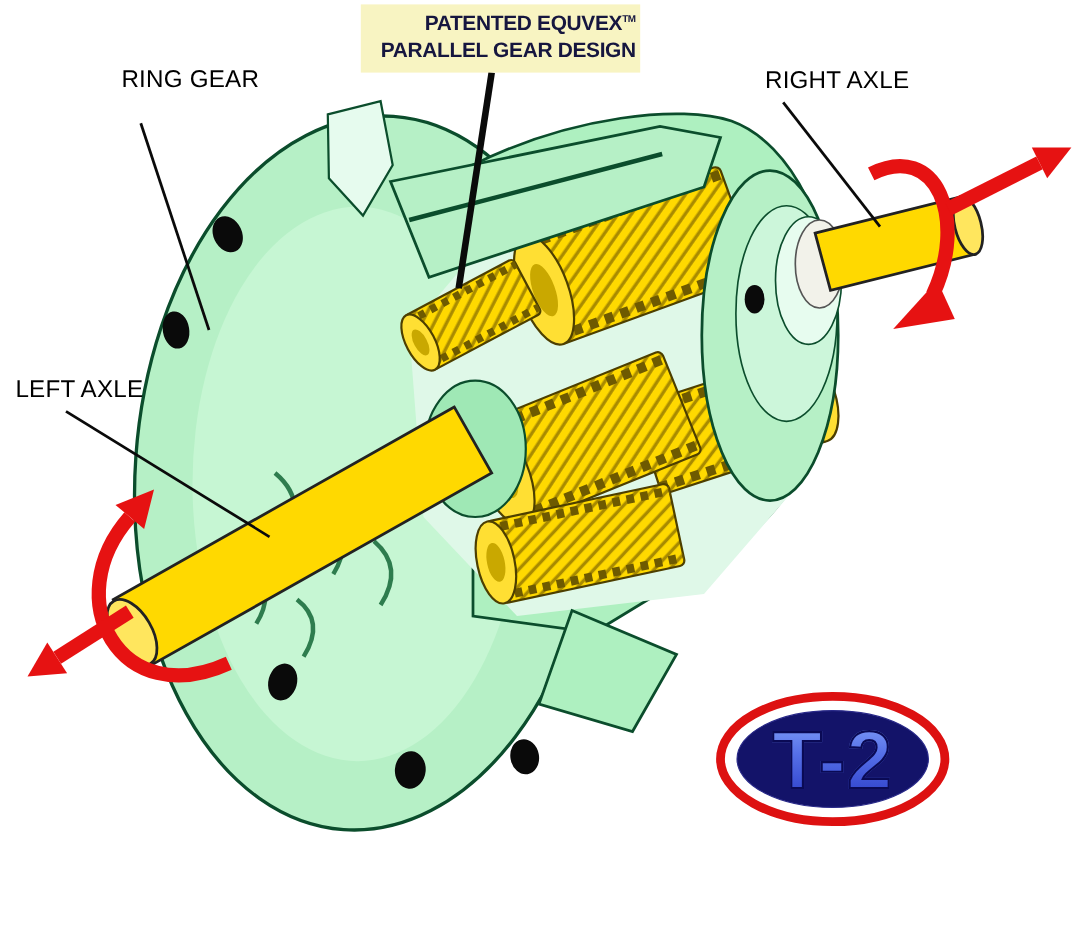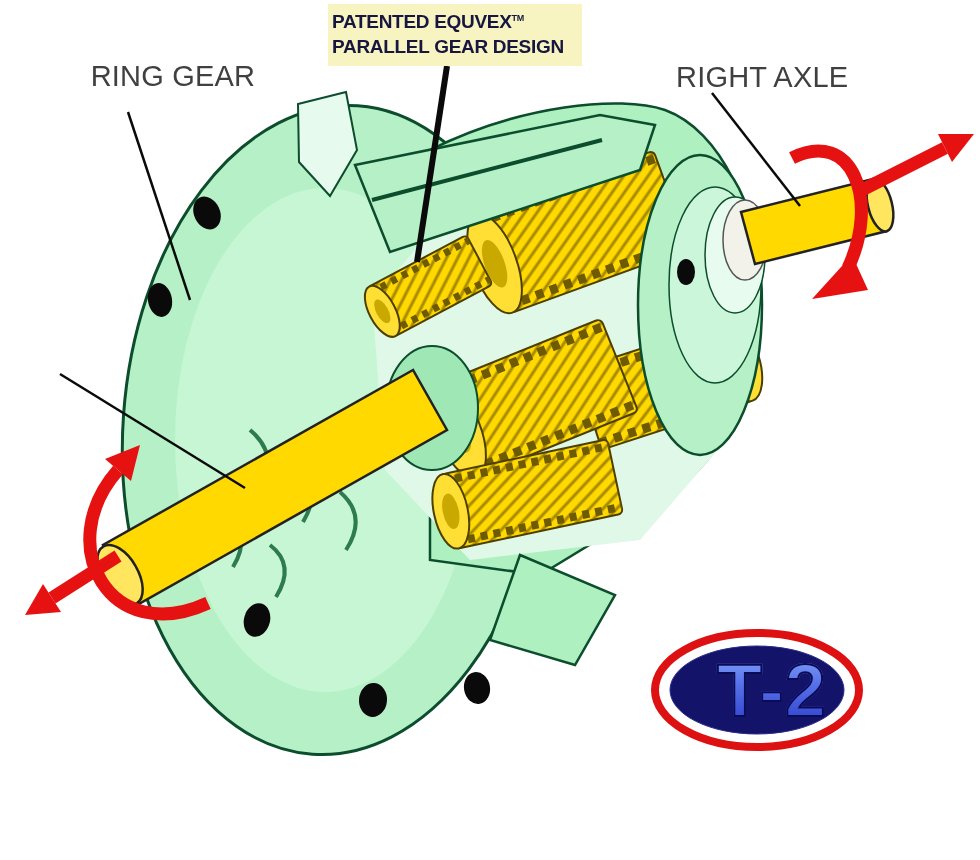--- a/index.html
+++ b/index.html
@@ -1,31 +1,31 @@
 <!DOCTYPE html>
 <html><head>
 <meta charset="utf-8">
 <style>
   html,body{margin:0;padding:0;background:#ffffff;}
   #stage{position:relative;width:980px;height:860px;background:#ffffff;overflow:hidden;
          font-family:"Liberation Sans",sans-serif;}
   #art{position:absolute;left:0;top:0;width:980px;height:860px;}
 
-  .callout{position:absolute;color:#404040;text-align:center;line-height:1.12;
-           font-size:29px;letter-spacing:0.2px;white-space:nowrap;}
+  .callout{position:absolute;color:#000000;text-align:center;line-height:1.12;
+           font-size:22px;letter-spacing:0.2px;white-space:nowrap;}
   #ring-gear-label{left:58px;top:60px;width:230px;}
   #right-axle-label{left:676px;top:61px;width:170px;}
   #left-axle-label{left:14px;top:342px;width:150px;text-align:left;}
 
   #patented-box{position:absolute;left:328px;top:4px;width:246px;padding:6px 4px 7px 4px;
-                background:#f8f4c2;text-align:left;color:#16163f;
+                background:#f8f4c2;text-align:right;color:#16163f;
                 font-weight:700;font-size:19px;line-height:1.3;letter-spacing:-0.3px;}
   #patented-box .tm{font-size:9px;vertical-align:super;}
 
-  #badge-text{position:absolute;left:672px;top:640px;width:200px;height:100px;
+  #badge-text{position:absolute;left:657px;top:640px;width:200px;height:100px;
               display:flex;align-items:center;justify-content:center;
               font-size:74px;font-weight:800;letter-spacing:1px;
               background:linear-gradient(180deg,#93b4ff 0%,#5670e8 45%,#2030c0 100%);
               -webkit-background-clip:text;background-clip:text;color:transparent;
               -webkit-text-stroke:2px #0a0a55;}
 </style>
 </head>
 <body>
 
 <div id="stage">
@@ -169,16 +169,17 @@
     <span>RING GEAR</span><br>
   </div>
 
   <div id="patented-box">
     <span>PATENTED EQUVEX</span><span class="tm">TM</span><br>
     <span>PARALLEL GEAR DESIGN</span>
   </div>
 
   <div class="callout" id="right-axle-label">RIGHT AXLE</div>
 
+  <div class="callout" id="left-axle-label">LEFT AXLE</div>
 
   <div id="badge-text">T-2</div>
 
 </div>
 
 </body></html>

